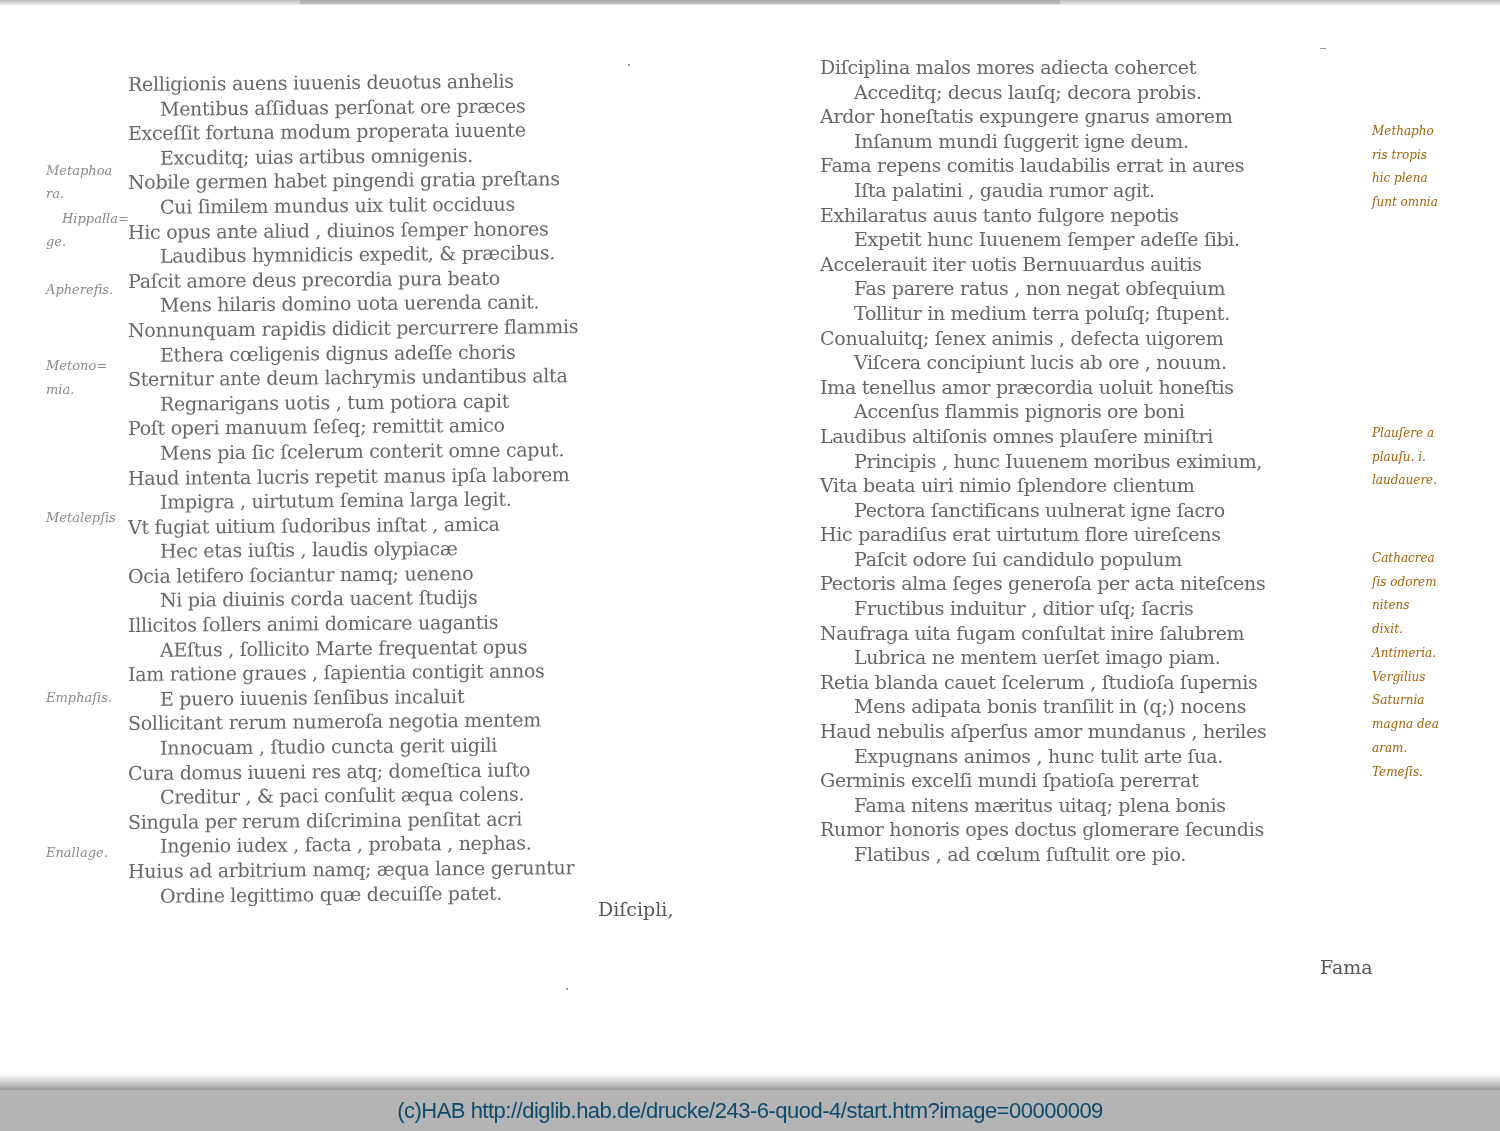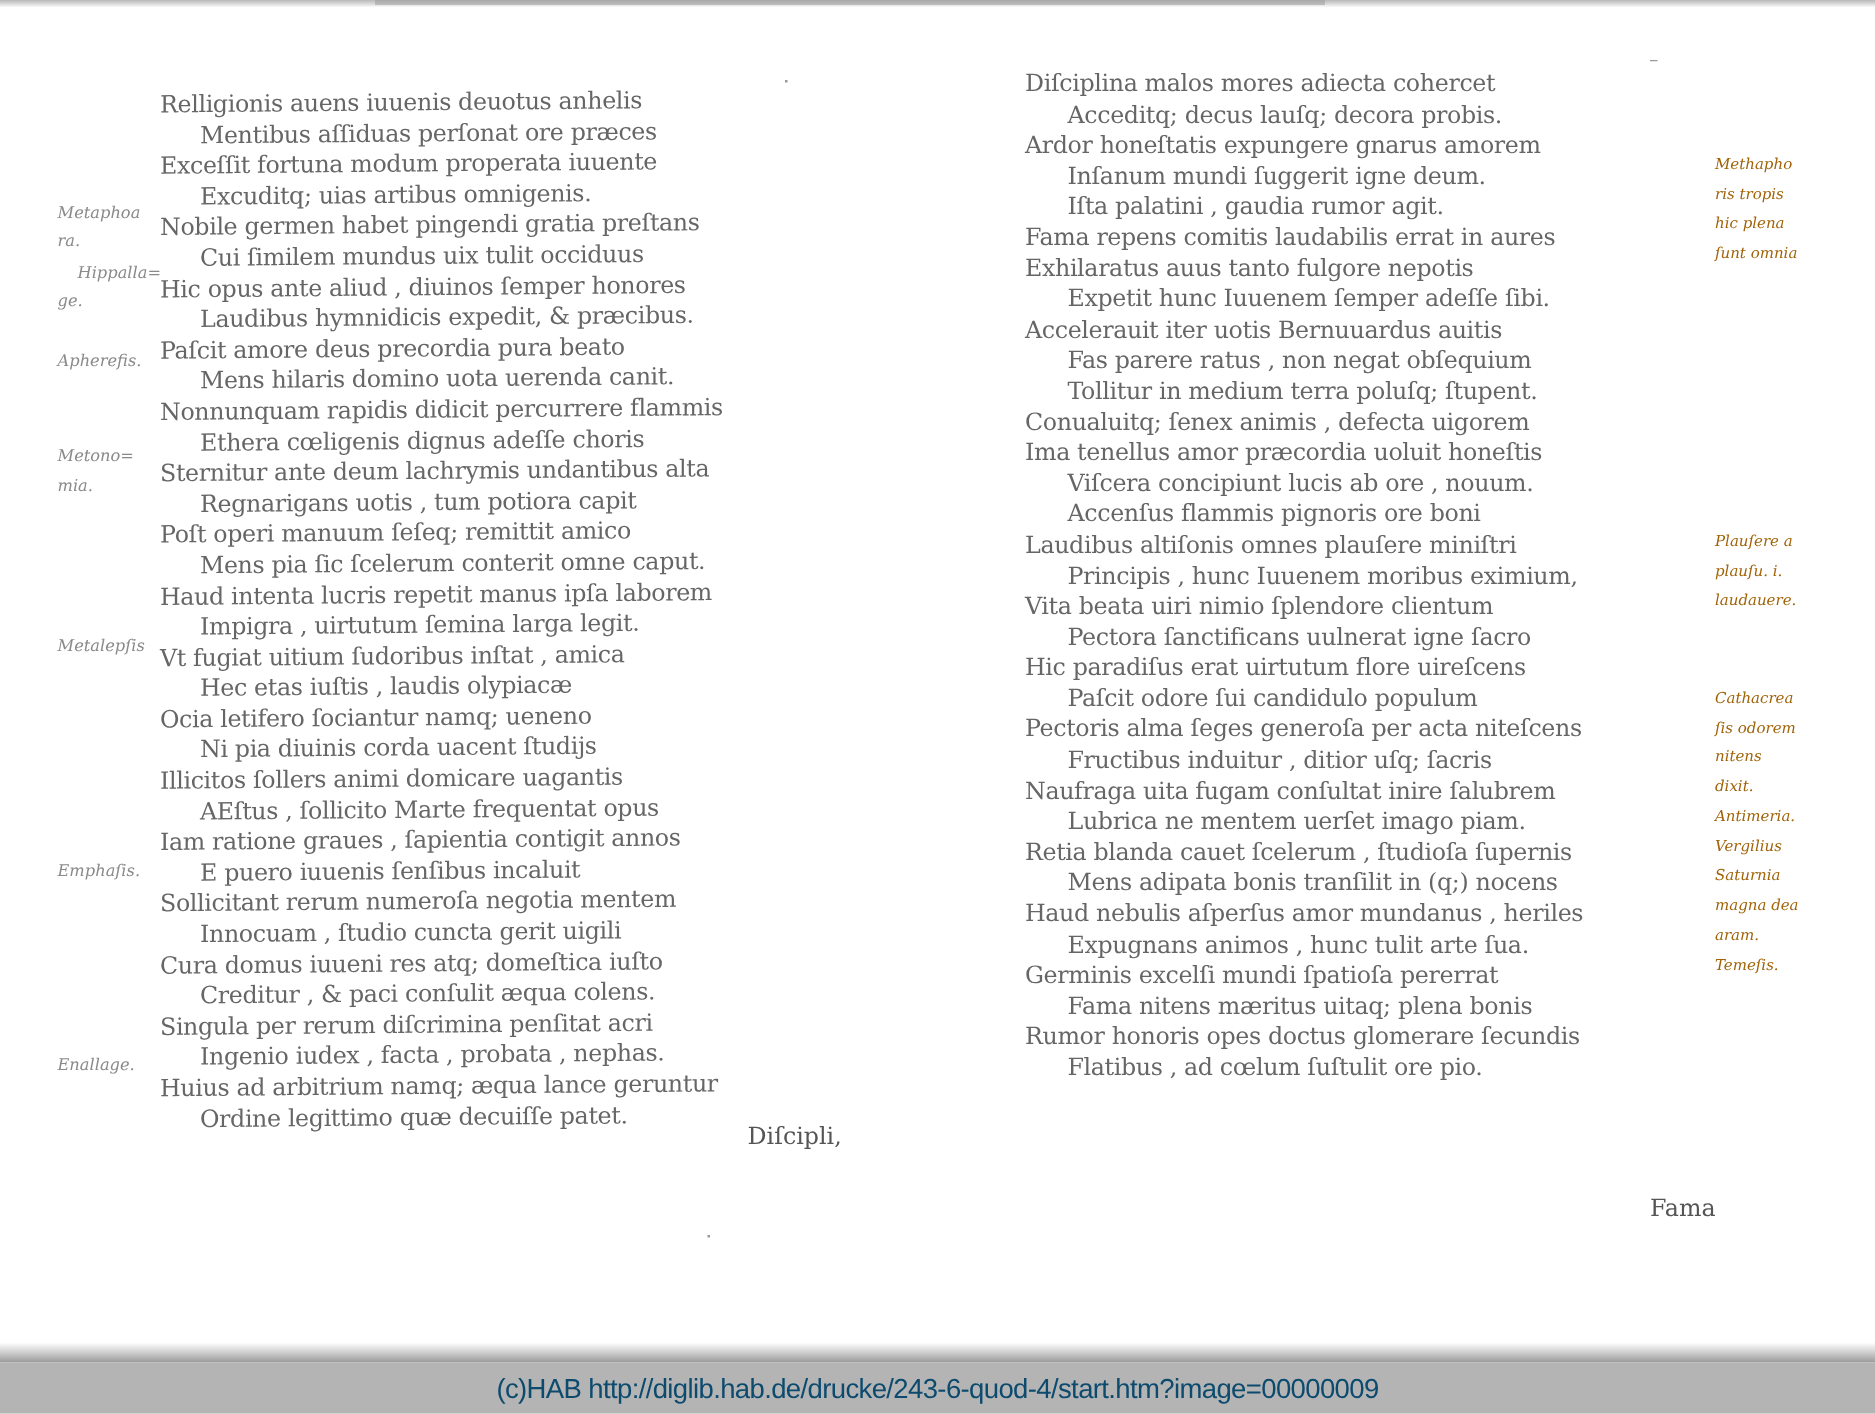--- a/index.html
+++ b/index.html
@@ -85,30 +85,30 @@
   <div class="speck" style="left:628px; top:64px;"></div>
   <div class="speck" style="left:566px; top:988px;"></div>
 </div>
 
 <div class="page right">
   <div class="verse" id="right-verse">
       <span class="line">Diſciplina malos mores adiecta cohercet</span>
       <span class="line indent">Acceditq; decus lauſq; decora probis.</span>
       <span class="line">Ardor honeſtatis expungere gnarus amorem</span>
       <span class="line indent">Inſanum mundi ſuggerit igne deum.</span>
+      <span class="line">Fama repens comitis laudabilis errat in aures</span>
       <span class="line indent">Iſta palatini , gaudia rumor agit.</span>
-      <span class="line">Fama repens comitis laudabilis errat in aures</span>
       <span class="line">Exhilaratus auus tanto fulgore nepotis</span>
       <span class="line indent">Expetit hunc Iuuenem ſemper adeſſe ſibi.</span>
       <span class="line">Accelerauit iter uotis Bernuuardus auitis</span>
       <span class="line indent">Fas parere ratus , non negat obſequium</span>
       <span class="line indent">Tollitur in medium terra poluſq; ſtupent.</span>
       <span class="line">Conualuitq; ſenex animis , defecta uigorem</span>
+      <span class="line indent">Viſcera concipiunt lucis ab ore , nouum.</span>
       <span class="line">Ima tenellus amor præcordia uoluit honeſtis</span>
-      <span class="line indent">Viſcera concipiunt lucis ab ore , nouum.</span>
       <span class="line indent">Accenſus flammis pignoris ore boni</span>
       <span class="line">Laudibus altiſonis omnes plauſere miniſtri</span>
       <span class="line indent">Principis , hunc Iuuenem moribus eximium,</span>
       <span class="line">Vita beata uiri nimio ſplendore clientum</span>
       <span class="line indent">Pectora ſanctificans uulnerat igne ſacro</span>
       <span class="line">Hic paradiſus erat uirtutum flore uireſcens</span>
       <span class="line indent">Paſcit odore ſui candidulo populum</span>
       <span class="line">Pectoris alma ſeges generoſa per acta niteſcens</span>
       <span class="line indent">Fructibus induitur , ditior uſq; ſacris</span>
       <span class="line">Naufraga uita fugam conſultat inire ſalubrem</span>

